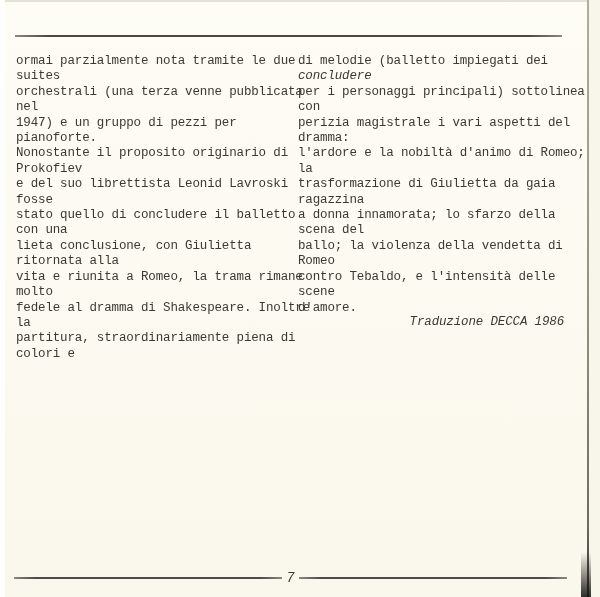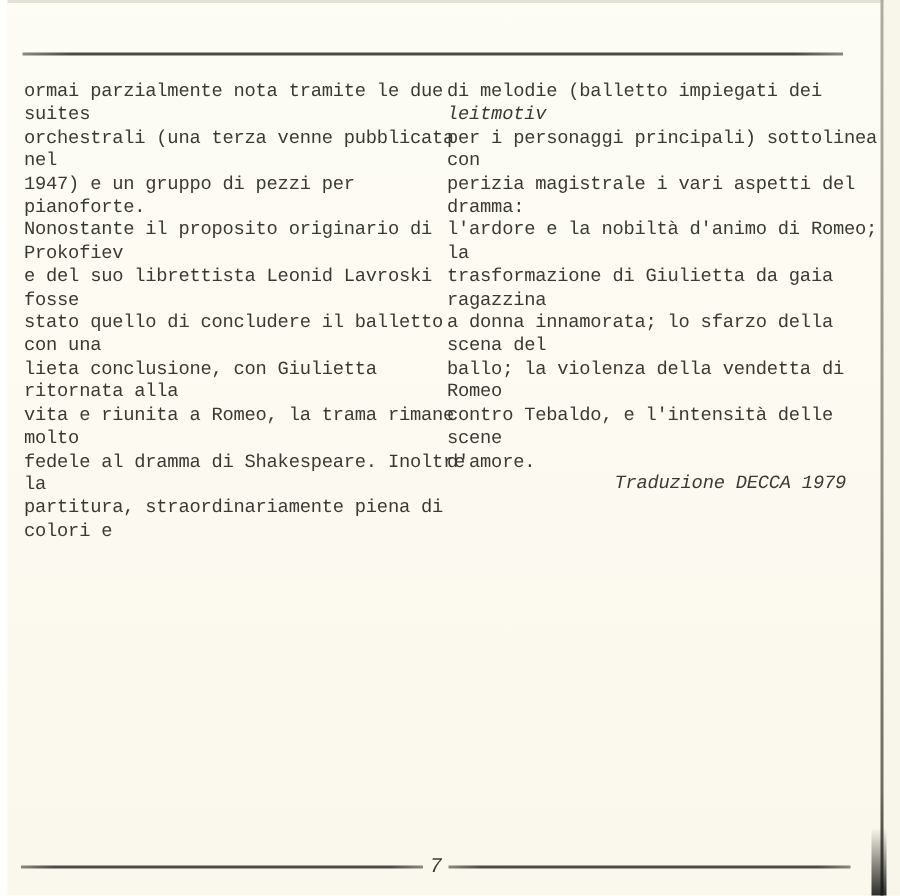--- a/index.html
+++ b/index.html
@@ -107,29 +107,29 @@
 orchestrali (una terza venne pubblicata nel
 1947) e un gruppo di pezzi per pianoforte.
 Nonostante il proposito originario di Prokofiev
 e del suo librettista Leonid Lavroski fosse
 stato quello di concludere il balletto con una
 lieta conclusione, con Giulietta ritornata alla
 vita e riunita a Romeo, la trama rimane molto
 fedele al dramma di Shakespeare. Inoltre la
 partitura, straordinariamente piena di colori e</span></div>
 
-  <div class="col col-right"><span>di melodie (balletto impiegati dei </span><i>leitmotiv</i><span>
+  <div class="col col-right"><span>di melodie (balletto impiegati dei </span><i>concludere</i><span>
 per i personaggi principali) sottolinea con
 perizia magistrale i vari aspetti del dramma:
 l'ardore e la nobiltà d'animo di Romeo; la
 trasformazione di Giulietta da gaia ragazzina
 a donna innamorata; lo sfarzo della scena del
 ballo; la violenza della vendetta di Romeo
 contro Tebaldo, e l'intensità delle scene
-d'amore.</span><div class="attribution">Traduzione DECCA 1979</div></div>
+d'amore.</span><div class="attribution">Traduzione DECCA 1986</div></div>
 
   <div class="footer">
     <div class="rule-seg"></div>
     <div class="page-num">7</div>
     <div class="rule-seg"></div>
   </div>
 
   <div class="outer-right"></div>
   <div class="right-edge"></div>
   <div class="corner-shadow"></div>

